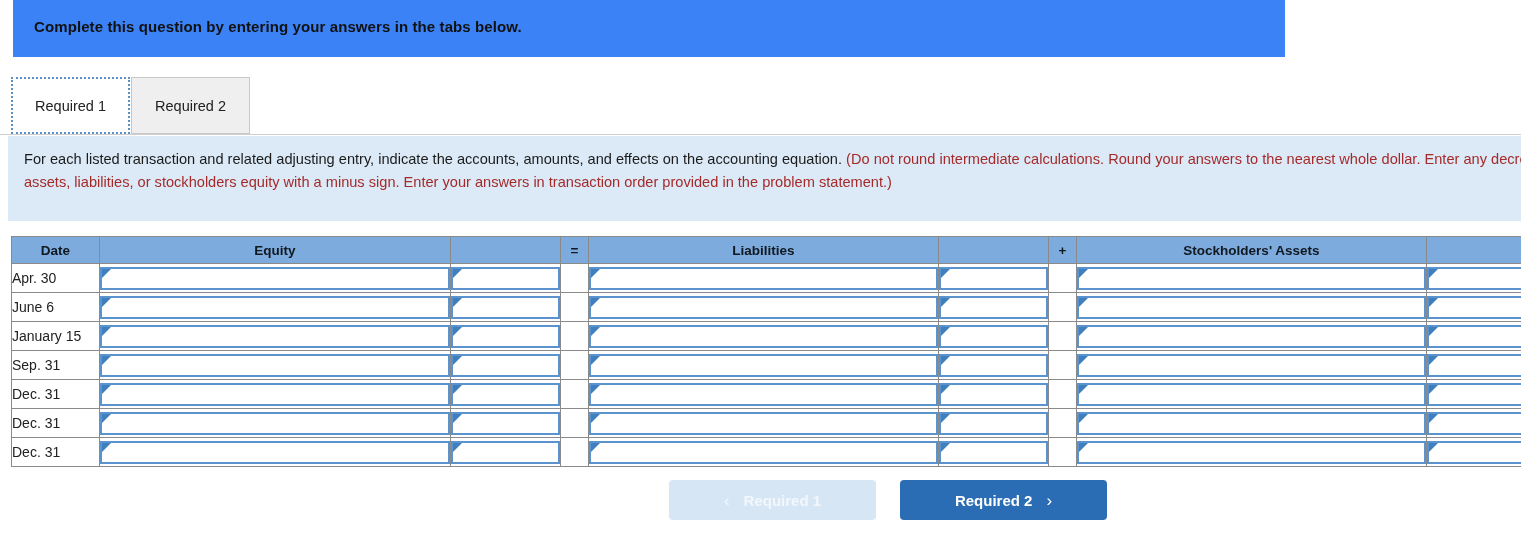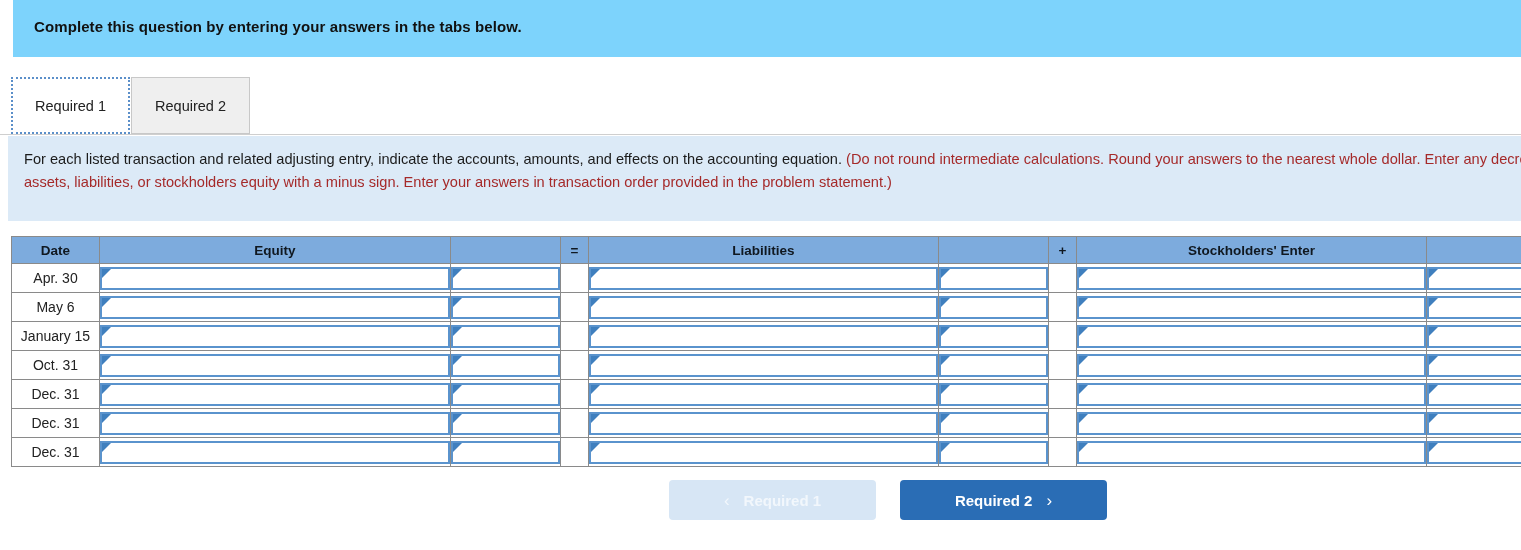--- a/index.html
+++ b/index.html
@@ -15,23 +15,23 @@
     height: 550px;
     overflow: hidden;
     background: #ffffff;
   }
 
   
   .banner {
     position: absolute;
     left: 13px;
     top: 0px;
-    width: 1508px;
+    width: 1272px;
     height: 57px;
-    background: #7dd3fc;
+    background: #3b82f6;
     box-sizing: border-box;
     padding-left: 22px;
   }
   .banner-text {
     position: absolute;
     left: 21px;
     top: 18px;
     font-size: 15px;
     font-weight: bold;
     color: #111111;
@@ -129,21 +129,21 @@
     height: 26px;
     text-align: center;
     vertical-align: middle;
     margin-top: 37px;
   }
   .sheet tbody tr { height: 29px; }
   .date-cell {
     background: #ffffff;
     color: #222222;
     font-size: 14px;
-    text-align: center;
+    text-align: left;
     padding-left: 6px;
     vertical-align: middle;
     white-space: nowrap;
   }
   .op-cell { background: #ffffff; }
   .field-cell {
     background: #ffffff;
     vertical-align: middle;
     padding: 0 2px;
   }
@@ -246,21 +246,21 @@
     </colgroup>
     <thead>
       <tr>
         <th>Date</th>
         <th>Equity</th>
         <th></th>
         <th>=</th>
         <th>Liabilities</th>
         <th></th>
         <th>+</th>
-        <th>Stockholders' Enter</th>
+        <th>Stockholders' Assets</th>
         <th></th>
       </tr>
     </thead>
     <tbody>
         <tr>
           <td class="date-cell">Apr. 30</td>
           <td class="field-cell">
             <div class="field-box"></div>
           </td>
           <td class="field-cell">
@@ -275,21 +275,21 @@
           </td>
           <td class="op-cell"></td>
           <td class="field-cell">
             <div class="field-box"></div>
           </td>
           <td class="field-cell">
             <div class="field-box"></div>
           </td>
         </tr>
         <tr>
-          <td class="date-cell">May 6</td>
+          <td class="date-cell">June 6</td>
           <td class="field-cell">
             <div class="field-box"></div>
           </td>
           <td class="field-cell">
             <div class="field-box"></div>
           </td>
           <td class="op-cell"></td>
           <td class="field-cell">
             <div class="field-box"></div>
           </td>
@@ -321,21 +321,21 @@
           </td>
           <td class="op-cell"></td>
           <td class="field-cell">
             <div class="field-box"></div>
           </td>
           <td class="field-cell">
             <div class="field-box"></div>
           </td>
         </tr>
         <tr>
-          <td class="date-cell">Oct. 31</td>
+          <td class="date-cell">Sep. 31</td>
           <td class="field-cell">
             <div class="field-box"></div>
           </td>
           <td class="field-cell">
             <div class="field-box"></div>
           </td>
           <td class="op-cell"></td>
           <td class="field-cell">
             <div class="field-box"></div>
           </td>

